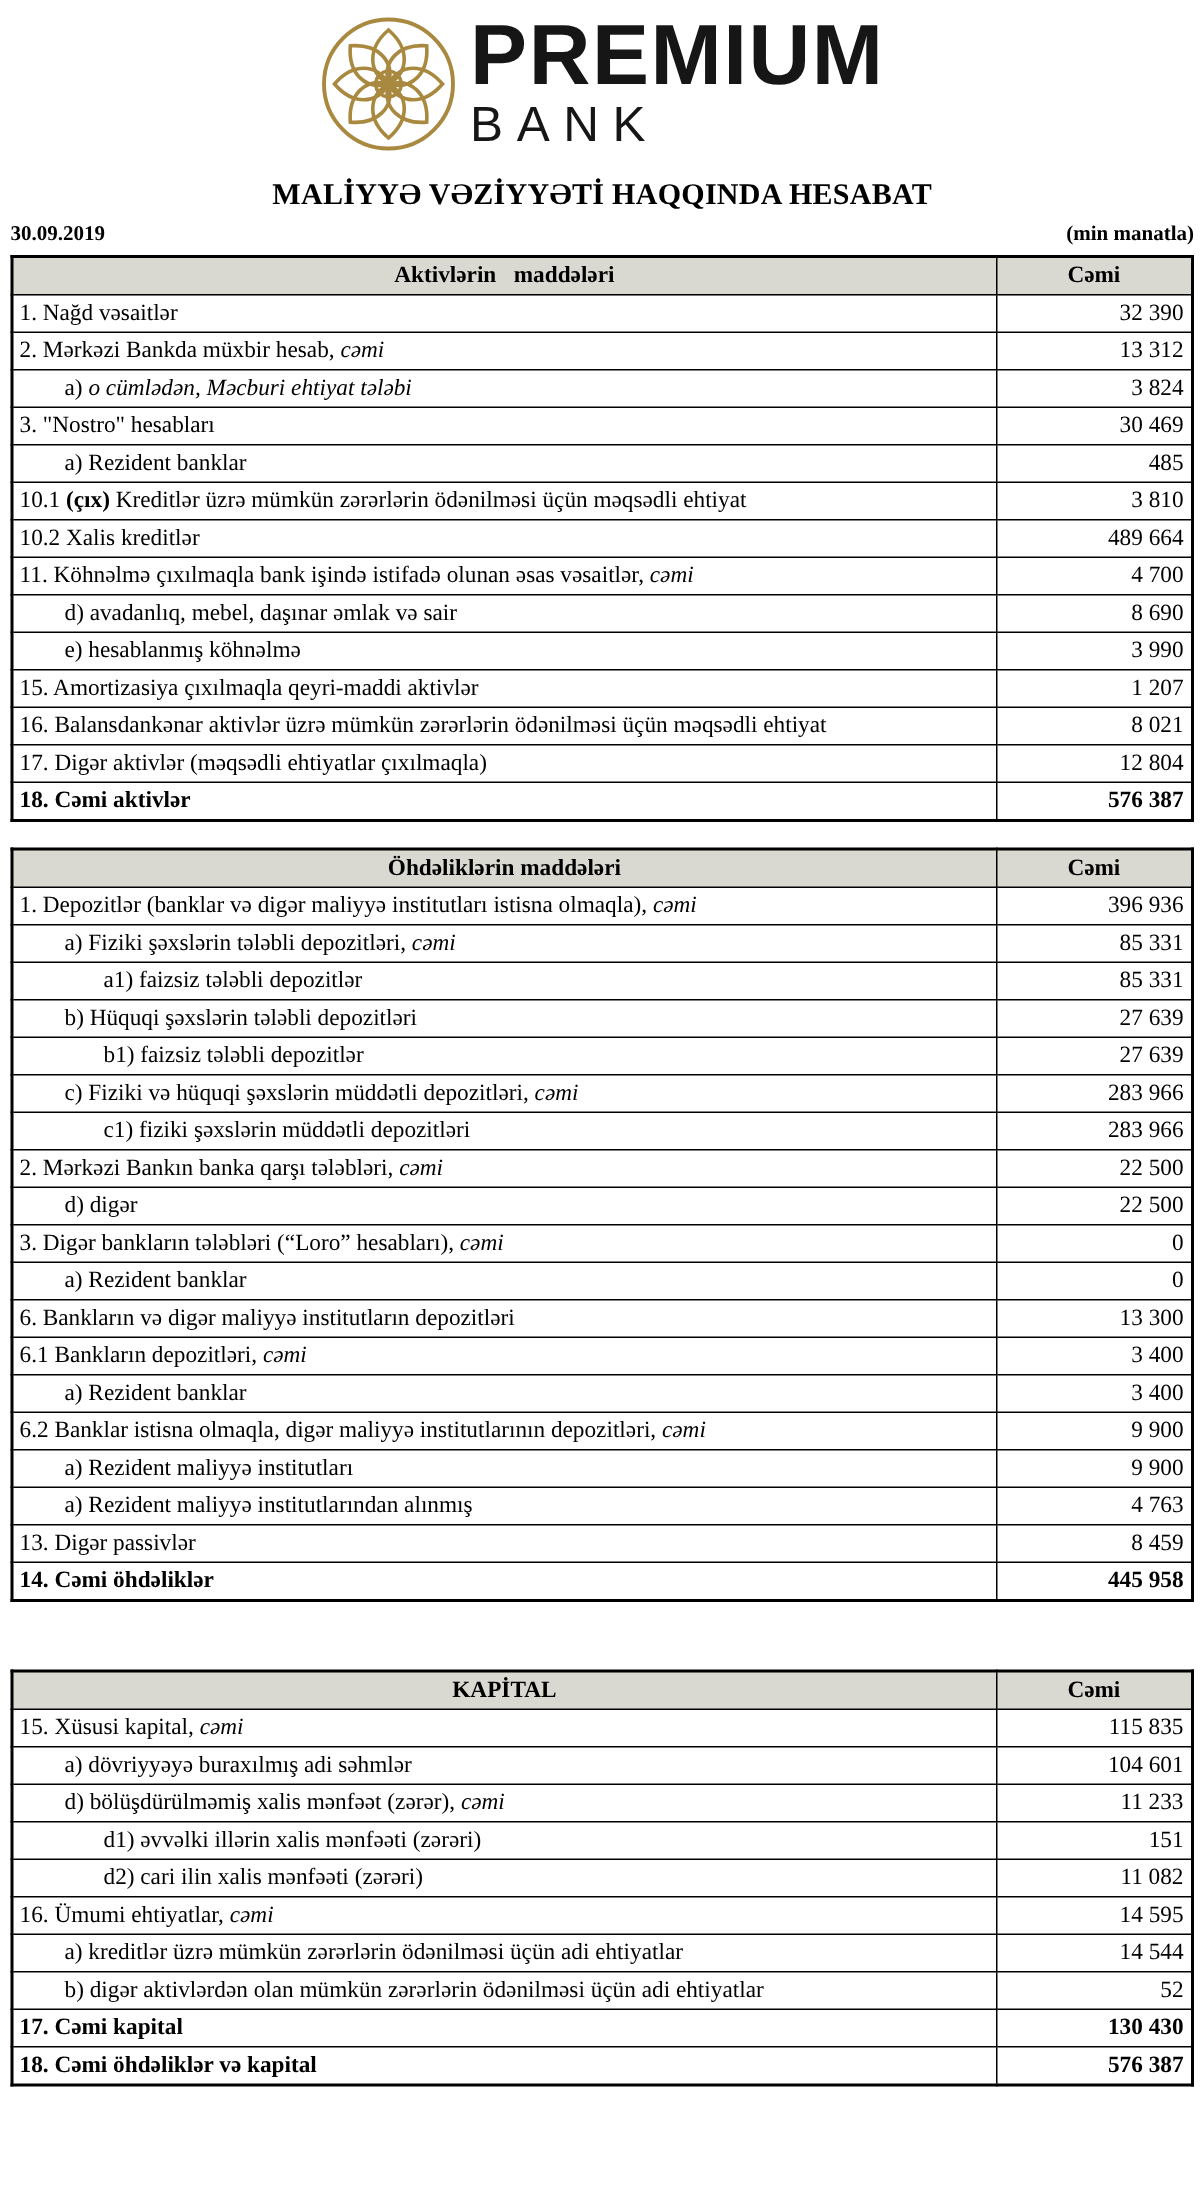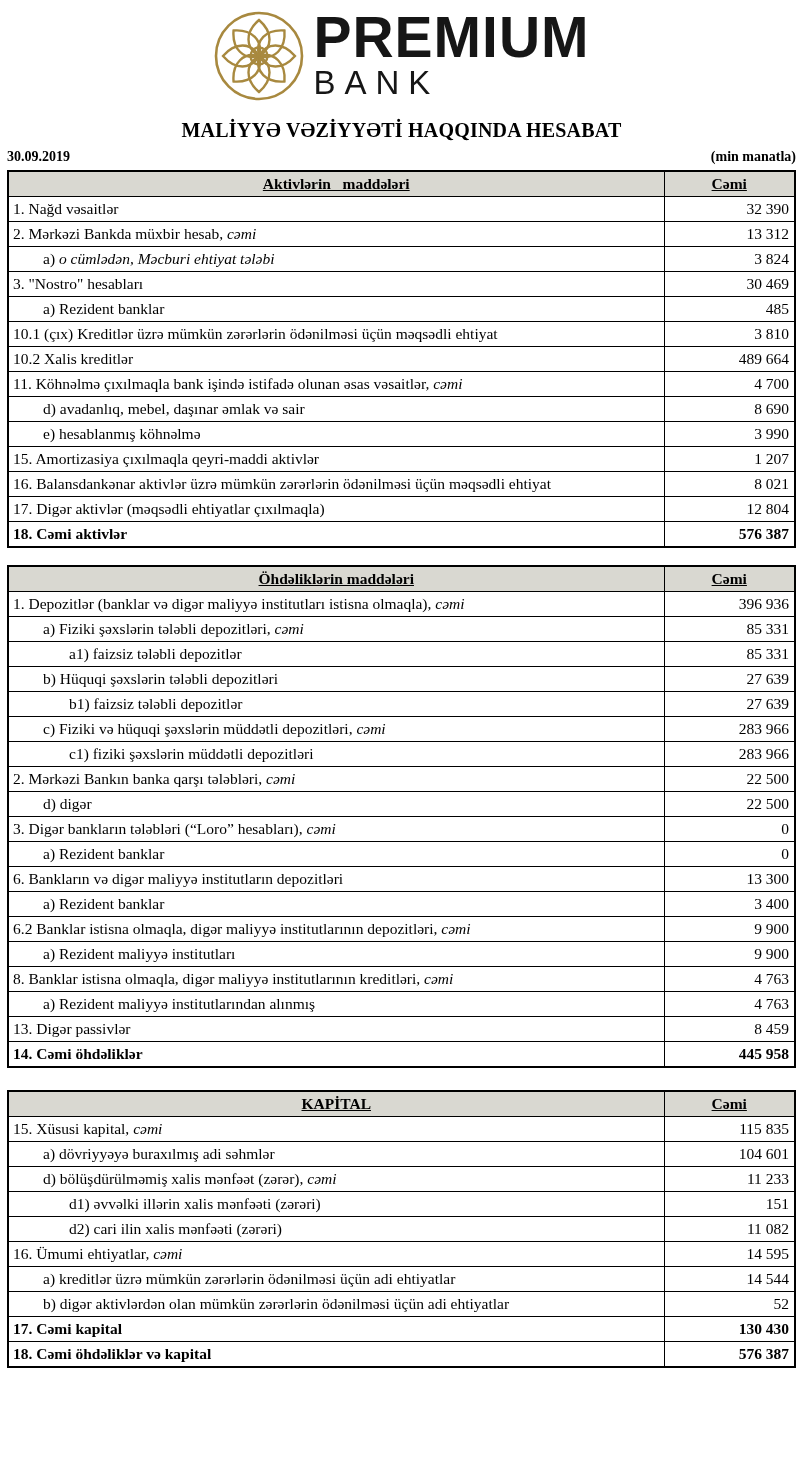--- a/index.html
+++ b/index.html
@@ -19,33 +19,33 @@
 
   
   .report-title{margin:15px 0 7px;text-align:center;font-size:20px;
                 font-weight:700;letter-spacing:0.2px;}
   .meta-row{display:flex;justify-content:space-between;align-items:flex-end;
             font-weight:700;font-size:14px;margin:0 0 5px;}
 
   
   #tables table{width:100%;border-collapse:collapse;border:2px solid #000;
                 table-layout:fixed;margin-bottom:17px;}
-  #tables table:nth-of-type(2){margin-bottom:22px;}
+  #tables table:nth-of-type(2){margin-bottom:45px;}
   col.col-value{width:131px;}
   th,td{border:1px solid #000;}
   th{background:#d9d8d1;font-weight:700;font-size:15.5px;padding:3px 4px;
-     text-align:center;white-space:pre-wrap;text-decoration:underline;}
+     text-align:center;white-space:pre-wrap;}
   td{font-size:15.5px;padding:2px 4px;line-height:20px;}
   td.c-label{text-align:left;white-space:nowrap;overflow:hidden;}
   td.c-label.ind1{padding-left:34px;}
   td.c-label.ind2{padding-left:60px;}
   td.c-value{text-align:right;padding-right:5px;white-space:nowrap;}
   tr.row-bold td{font-weight:700;}
   .it{font-style:italic;}
-  .bd{font-weight:400;}
+  .bd{font-weight:700;}
 </style>
 </head>
 <body>
 
 <div class="page">
 
   <header class="brand-row">
     <div class="logo-wrap">
       <svg viewBox="0 0 92 92" width="92" height="92" aria-hidden="true">
         <circle cx="46" cy="46" r="43" fill="none" stroke="#a8893f" stroke-width="2.6"></circle>
@@ -202,34 +202,34 @@
           </tr>
           <tr>
             <td class="c-label ind1"><span>a) Rezident banklar</span></td>
             <td class="c-value">0</td>
           </tr>
           <tr>
             <td class="c-label ind0"><span>6. Bankların və digər maliyyə institutların depozitləri</span></td>
             <td class="c-value">13 300</td>
           </tr>
           <tr>
+            <td class="c-label ind0"><span>6.1  Bankların depozitləri,</span><span class="it"> cəmi</span></td>
+            <td class="c-value">3 400</td>
+          </tr>
+          <tr>
             <td class="c-label ind1"><span>a) Rezident banklar</span></td>
             <td class="c-value">3 400</td>
           </tr>
           <tr>
             <td class="c-label ind0"><span>6.2 Banklar istisna olmaqla, digər maliyyə institutlarının depozitləri,</span><span class="it"> cəmi</span></td>
             <td class="c-value">9 900</td>
           </tr>
           <tr>
             <td class="c-label ind1"><span>a) Rezident maliyyə institutları</span></td>
             <td class="c-value">9 900</td>
-          </tr>
-          <tr>
-            <td class="c-label ind0"><span>8. Banklar istisna olmaqla, digər maliyyə institutlarının kreditləri,</span><span class="it"> cəmi</span></td>
-            <td class="c-value">4 763</td>
           </tr>
           <tr>
             <td class="c-label ind1"><span>a) Rezident maliyyə institutlarından alınmış</span></td>
             <td class="c-value">4 763</td>
           </tr>
           <tr>
             <td class="c-label ind0"><span>13. Digər passivlər</span></td>
             <td class="c-value">8 459</td>
           </tr>
           <tr class="row-bold">

